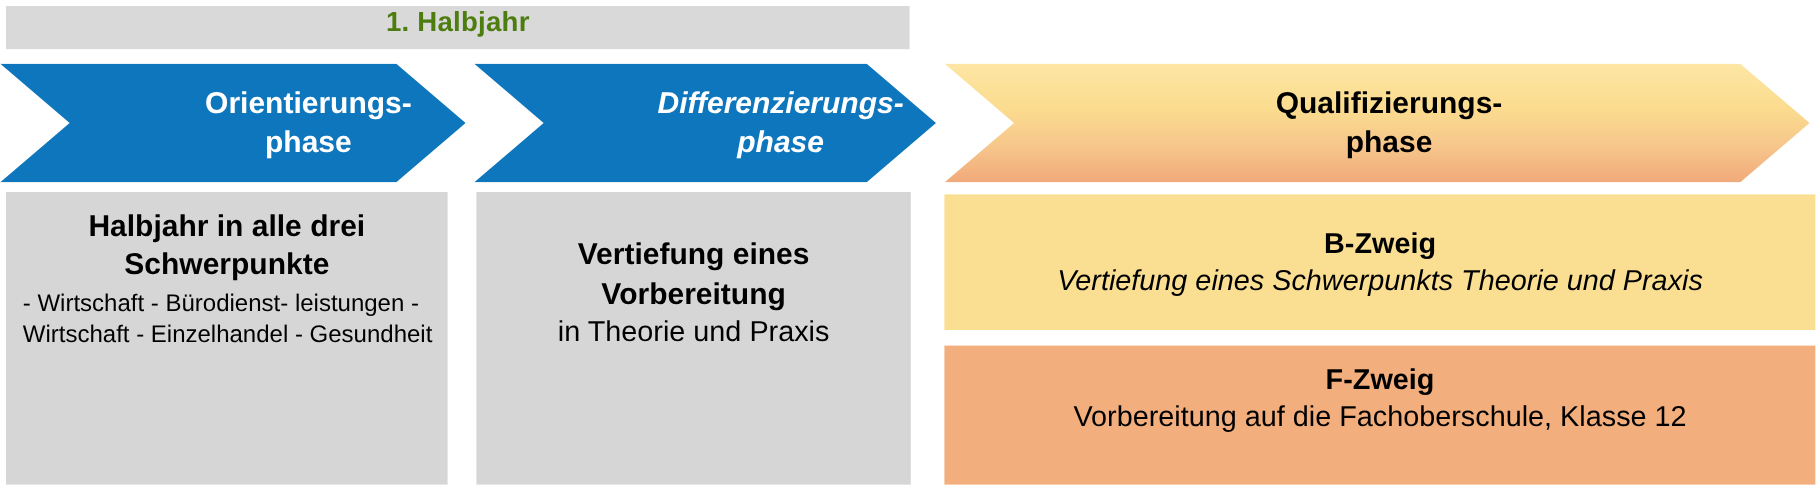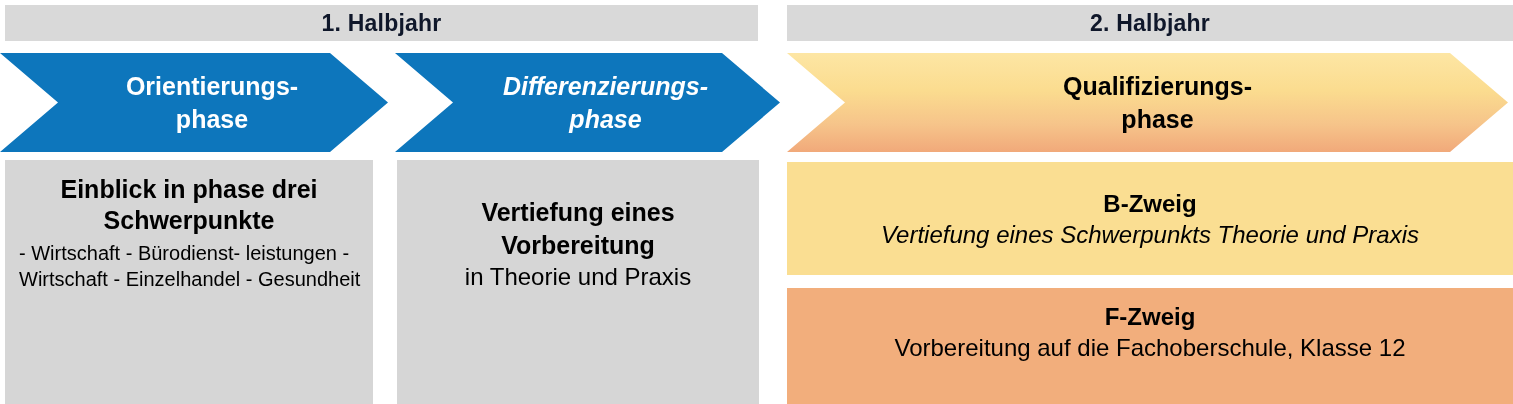--- a/index.html
+++ b/index.html
@@ -1,35 +1,35 @@
 <!DOCTYPE html>
 <html><head>
 <meta charset="utf-8">
 <style>
   html,body{margin:0;padding:0;background:#fff;}
   body{width:1513px;height:404px;font-family:"Liberation Sans",sans-serif;overflow:hidden;}
   .stage{position:relative;width:1513px;height:404px;}
 
   
   .hdr{
-    position:absolute;background:#D9D9D9;color:#0f172a;
-    display:flex;align-items:center;justify-content:center;
+    position:absolute;background:#D9D9D9;color:#4d7c0f;
+    display:flex;justify-content:center;
     font-size:23px;font-weight:bold;letter-spacing:.2px;
   }
   #hdr-1{left:5px;top:5px;width:753px;height:36px;}
   #hdr-2{left:787px;top:5px;width:726px;height:36px;}
 
   
   .chev{
     position:absolute;top:53px;height:99px;
     display:flex;align-items:center;justify-content:center;
     text-align:center;line-height:1.32;font-weight:bold;
   }
   .chev span{display:block;}
-  .chev-blue{background:#0D76BC;color:#fff;font-size:25px;}
+  .chev-blue{background:#0D76BC;color:#fff;font-size:25px;padding-left:45px;}
   #chev-1{
     left:0px;width:388px;
     clip-path:polygon(0 0, 330px 0, 388px 50%, 330px 100%, 0 100%, 58px 50%);
   }
   #chev-1 .lbl{padding-left:36px;}
   #chev-2{
     left:395px;width:385px;
     clip-path:polygon(0 0, 327px 0, 385px 50%, 327px 100%, 0 100%, 58px 50%);
     font-style:italic;
   }
@@ -67,23 +67,20 @@
   #panel-f .sub{font-size:24px;line-height:1.3;}
 </style>
 </head>
 <body>
 
 <div class="stage">
 
   <div class="hdr" id="hdr-1">
     <span>1. Halbjahr</span>
   </div>
-  <div class="hdr" id="hdr-2">
-    <span>2. Halbjahr</span>
-  </div>
 
   <div class="chev chev-blue" id="chev-1">
     <div class="lbl">
       <span>Orientierungs-</span>
       <span>phase</span>
     </div>
   </div>
 
   <div class="chev chev-blue" id="chev-2">
     <div class="lbl">
@@ -95,21 +92,21 @@
   <div class="chev" id="chev-3">
     <div class="lbl">
       <span>Qualifizierungs-</span>
       <span>phase</span>
     </div>
   </div>
 
   <div class="panel" id="panel-left">
     <div class="inner">
       <div class="ttl">
-        <span>Einblick in phase drei</span>
+        <span>Halbjahr in alle drei</span>
         <span>Schwerpunkte</span>
       </div>
       <div class="bullets">
         <span>- Wirtschaft - Bürodienst-</span>
         <span>leistungen</span>
         <span>- Wirtschaft - Einzelhandel</span>
         <span>- Gesundheit</span>
       </div>
     </div>
   </div>

